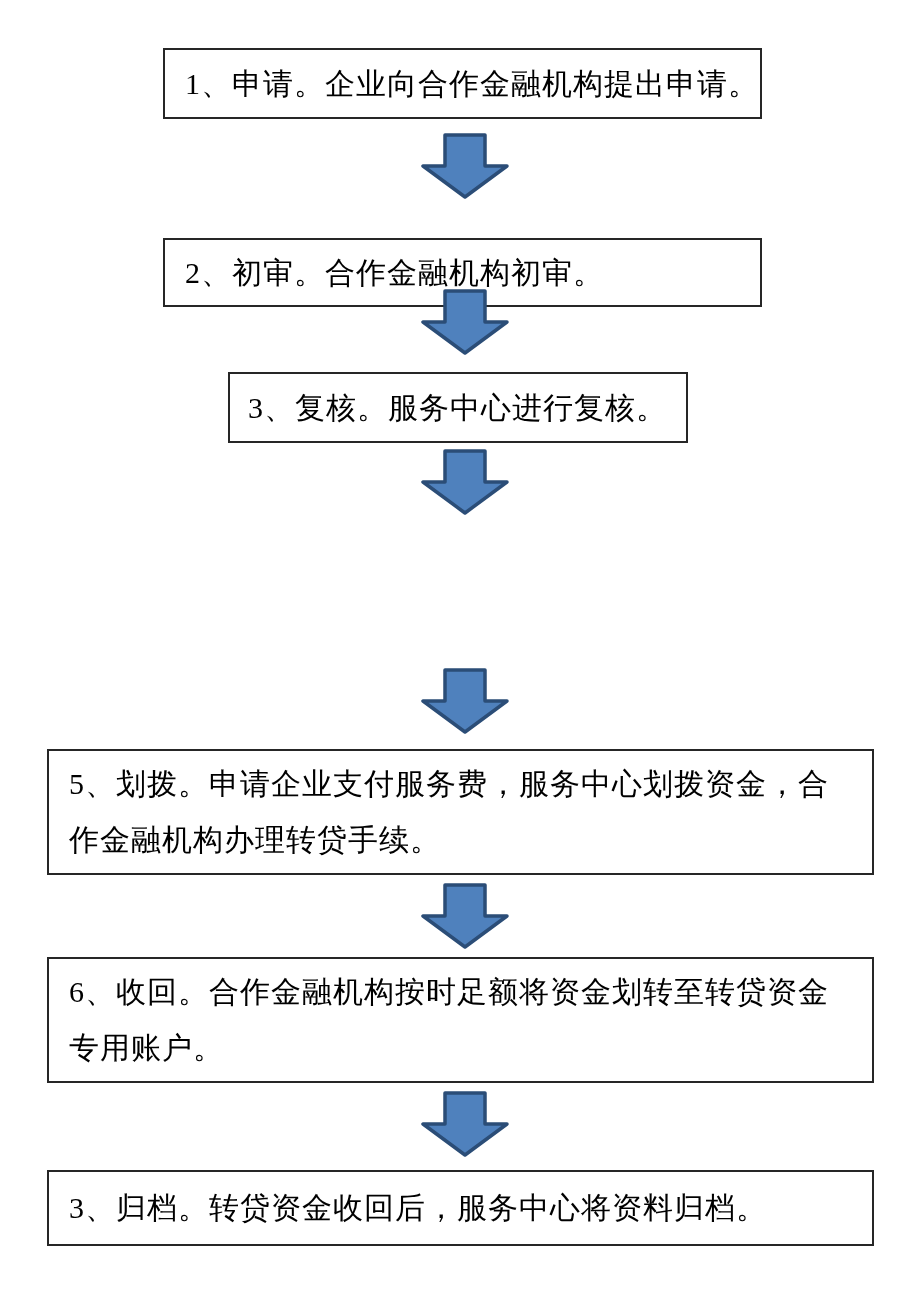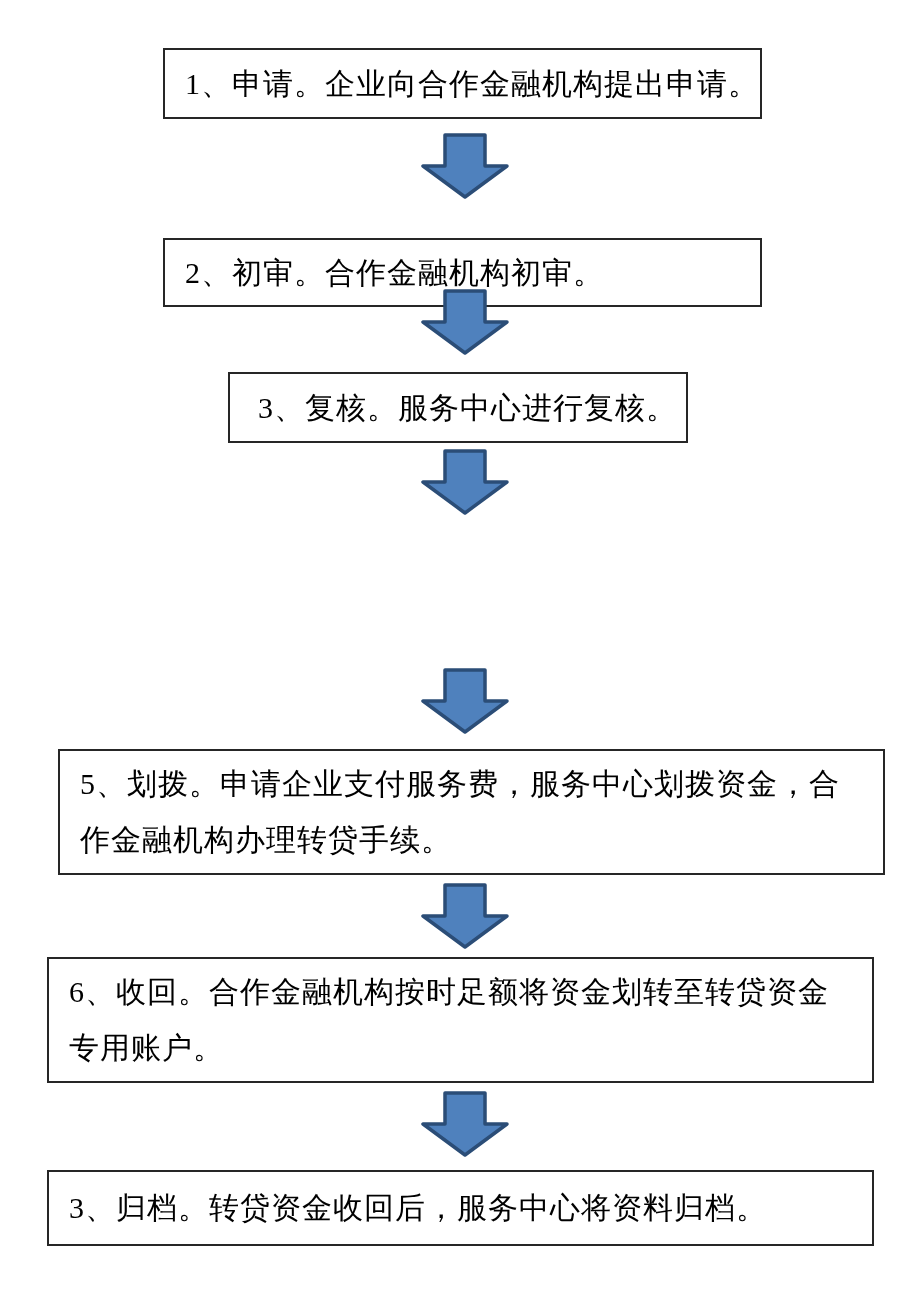--- a/index.html
+++ b/index.html
@@ -34,23 +34,23 @@
     letter-spacing: 1px;
     line-height: 56px;
     padding-left: 20px;
     padding-right: 16px;
   }
   .box span { display: inline-block; }
   .nowrap span { white-space: nowrap; font-family: Liberation Serif, serif; }
 
   .box1 { left: 163px; top: 48px;  width: 599px; height: 71px;  }
   .box2 { left: 163px; top: 206px; width: 599px; height: 69px; margin-top: 32px;  }
-  .box3 { left: 228px; top: 372px; width: 460px; height: 71px; padding-left: 28px; }
+  .box3 { left: 228px; top: 372px; width: 460px; height: 71px; padding-left: 18px; }
   .box4 { left: 47px;  top: 530px; width: 827px; height: 130px; }
-  .box5 { left: 47px;  top: 749px; width: 827px; height: 126px; margin-left: 11px; }
+  .box5 { left: 47px;  top: 749px; width: 827px; height: 126px; }
   .box6 { left: 47px;  top: 957px; width: 827px; height: 126px; }
   .box7 { left: 47px;  top: 1170px; width: 827px; height: 76px; }
 
   .arrow {
     position: absolute;
     left: 421px;
     width: 88px;
     height: 66px;
   }
   .arrow polygon {

